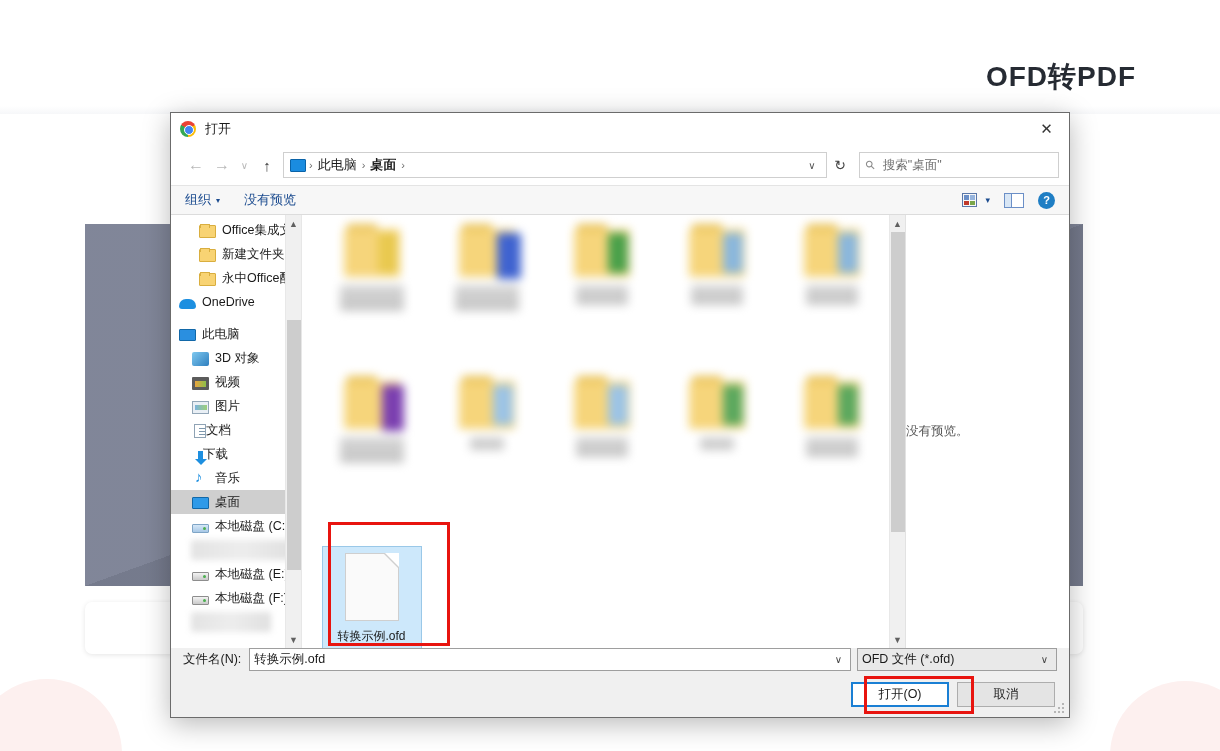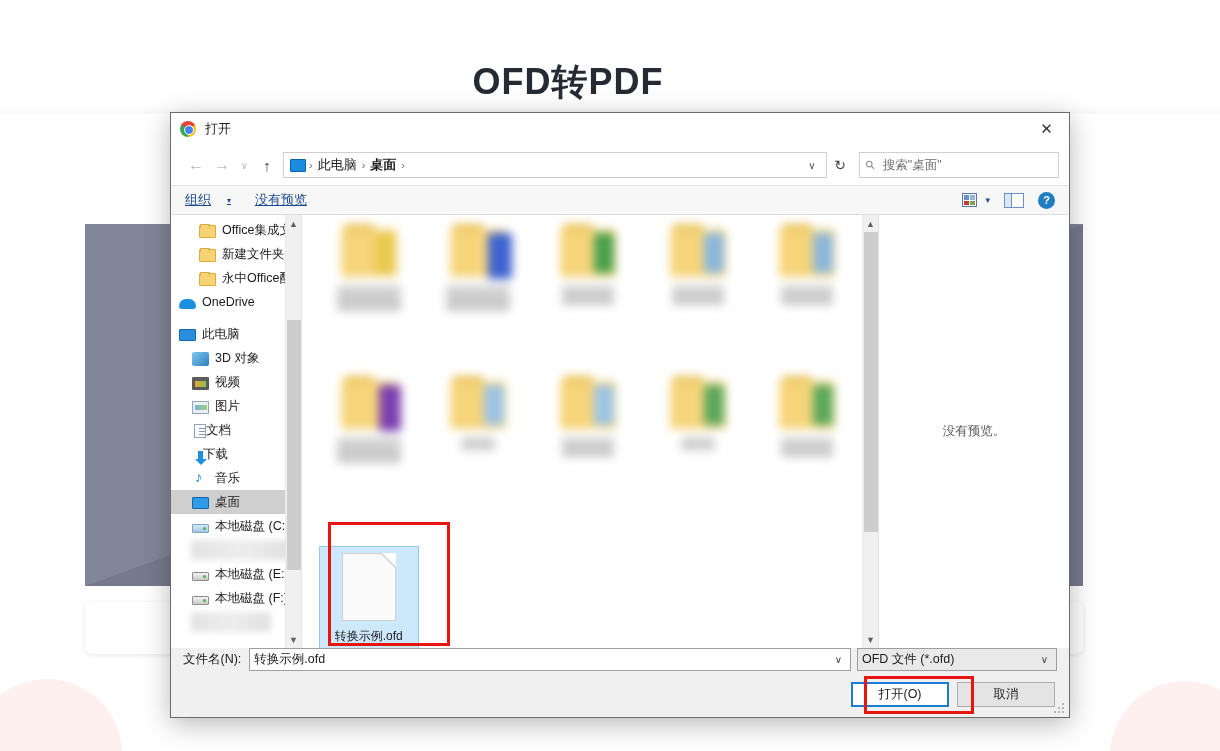--- a/index.html
+++ b/index.html
@@ -7,21 +7,21 @@
     width: 1220px; height: 751px;
     font-family: "Liberation Sans", "DejaVu Sans", sans-serif;
     background: #ffffff;
     overflow: hidden;
   }
   .page { position: relative; width: 1220px; height: 751px; background: #fff; }
 
   
   .bg-title {
     position: absolute; top: 58px; left: 0; width: 1136px;
-    text-align: center; font-size: 36px; font-weight: bold;
+    text-align: right; font-size: 28px; font-weight: bold;
     color: #262b33; letter-spacing: 1px;
   }
   .bg-band {
     position: absolute; top: 106px; left: 0; width: 1220px; height: 8px;
     background: linear-gradient(#ffffff, #f6f7f9);
   }
   .bg-slate {
     position: absolute; top: 224px; left: 85px; width: 998px; height: 362px;
     background: #7b8194;
   }
@@ -112,21 +112,21 @@
   }
   .search-glyph { color: #8b8b8b; font-size: 12px; transform: rotate(-45deg); }
   .search-ph { margin-left: 8px; color: #6e6e6e; font-size: 12.5px; }
 
   
   .toolbar {
     height: 30px; background: #f7f7f7; border-top: 1px solid #e4e4e4;
     border-bottom: 1px solid #dcdcdc; display: flex; align-items: center;
     padding: 0 8px 0 14px; flex: none;
   }
-  .tb-item { font-size: 13px; color: #1b4b8f; margin-right: 24px; display: flex; align-items: center; gap: 16px; text-decoration: underline; }
+  .tb-item { font-size: 13px; color: #1b4b8f; margin-right: 24px; display: flex; align-items: center; gap: 5px; }
   .tb-caret { font-size: 8px; color: #1b4b8f; }
   .tb-right { margin-left: auto; display: flex; align-items: center; gap: 14px; padding-right: 6px; }
   .view-icon {
     width: 15px; height: 14px; display: grid; grid-template-columns: 1fr 1fr;
     grid-template-rows: 1fr 1fr; gap: 1px; border: 1px solid #5a77a8; padding: 1px;
   }
   .view-icon i { display: block; }
   .view-icon i:nth-child(1){ background:#6b8fc7; }
   .view-icon i:nth-child(2){ background:#96b4dd; }
   .view-icon i:nth-child(3){ background:#c0392b; }
@@ -243,22 +243,22 @@
   }
   .ofd-name { margin-top: 7px; font-size: 12px; color: #1a1a1a; }
   .redbox {
     position: absolute; border: 3px solid #e8140f; pointer-events: none;
   }
   .redbox.file { left: 328px; top: 522px; width: 122px; height: 124px; }
   .redbox.open { left: 864px; top: 676px; width: 110px; height: 38px; }
 
   
   .preview {
-    width: 191px; background: #fff; border-left: 1px solid #e2e2e2;
-    display: flex; align-items: center; justify-content: center;
+    width: 164px; background: #fff; border-left: 1px solid #e2e2e2;
+    display: flex; align-items: center; justify-content: flex-start;
     font-size: 12.5px; color: #555; flex: none;
   }
 
   
   .footer { flex: none; background: #f0f0f0; padding: 0 12px 10px 12px; }
   .fnrow { display: flex; align-items: center; }
   .fn-label { font-size: 12.5px; color: #1a1a1a; margin-right: 8px; }
   .fn-input {
     flex: 1; height: 23px; border: 1px solid #9e9e9e; background: #fff;
     display: flex; align-items: center; padding: 0 4px; font-size: 12.5px;

